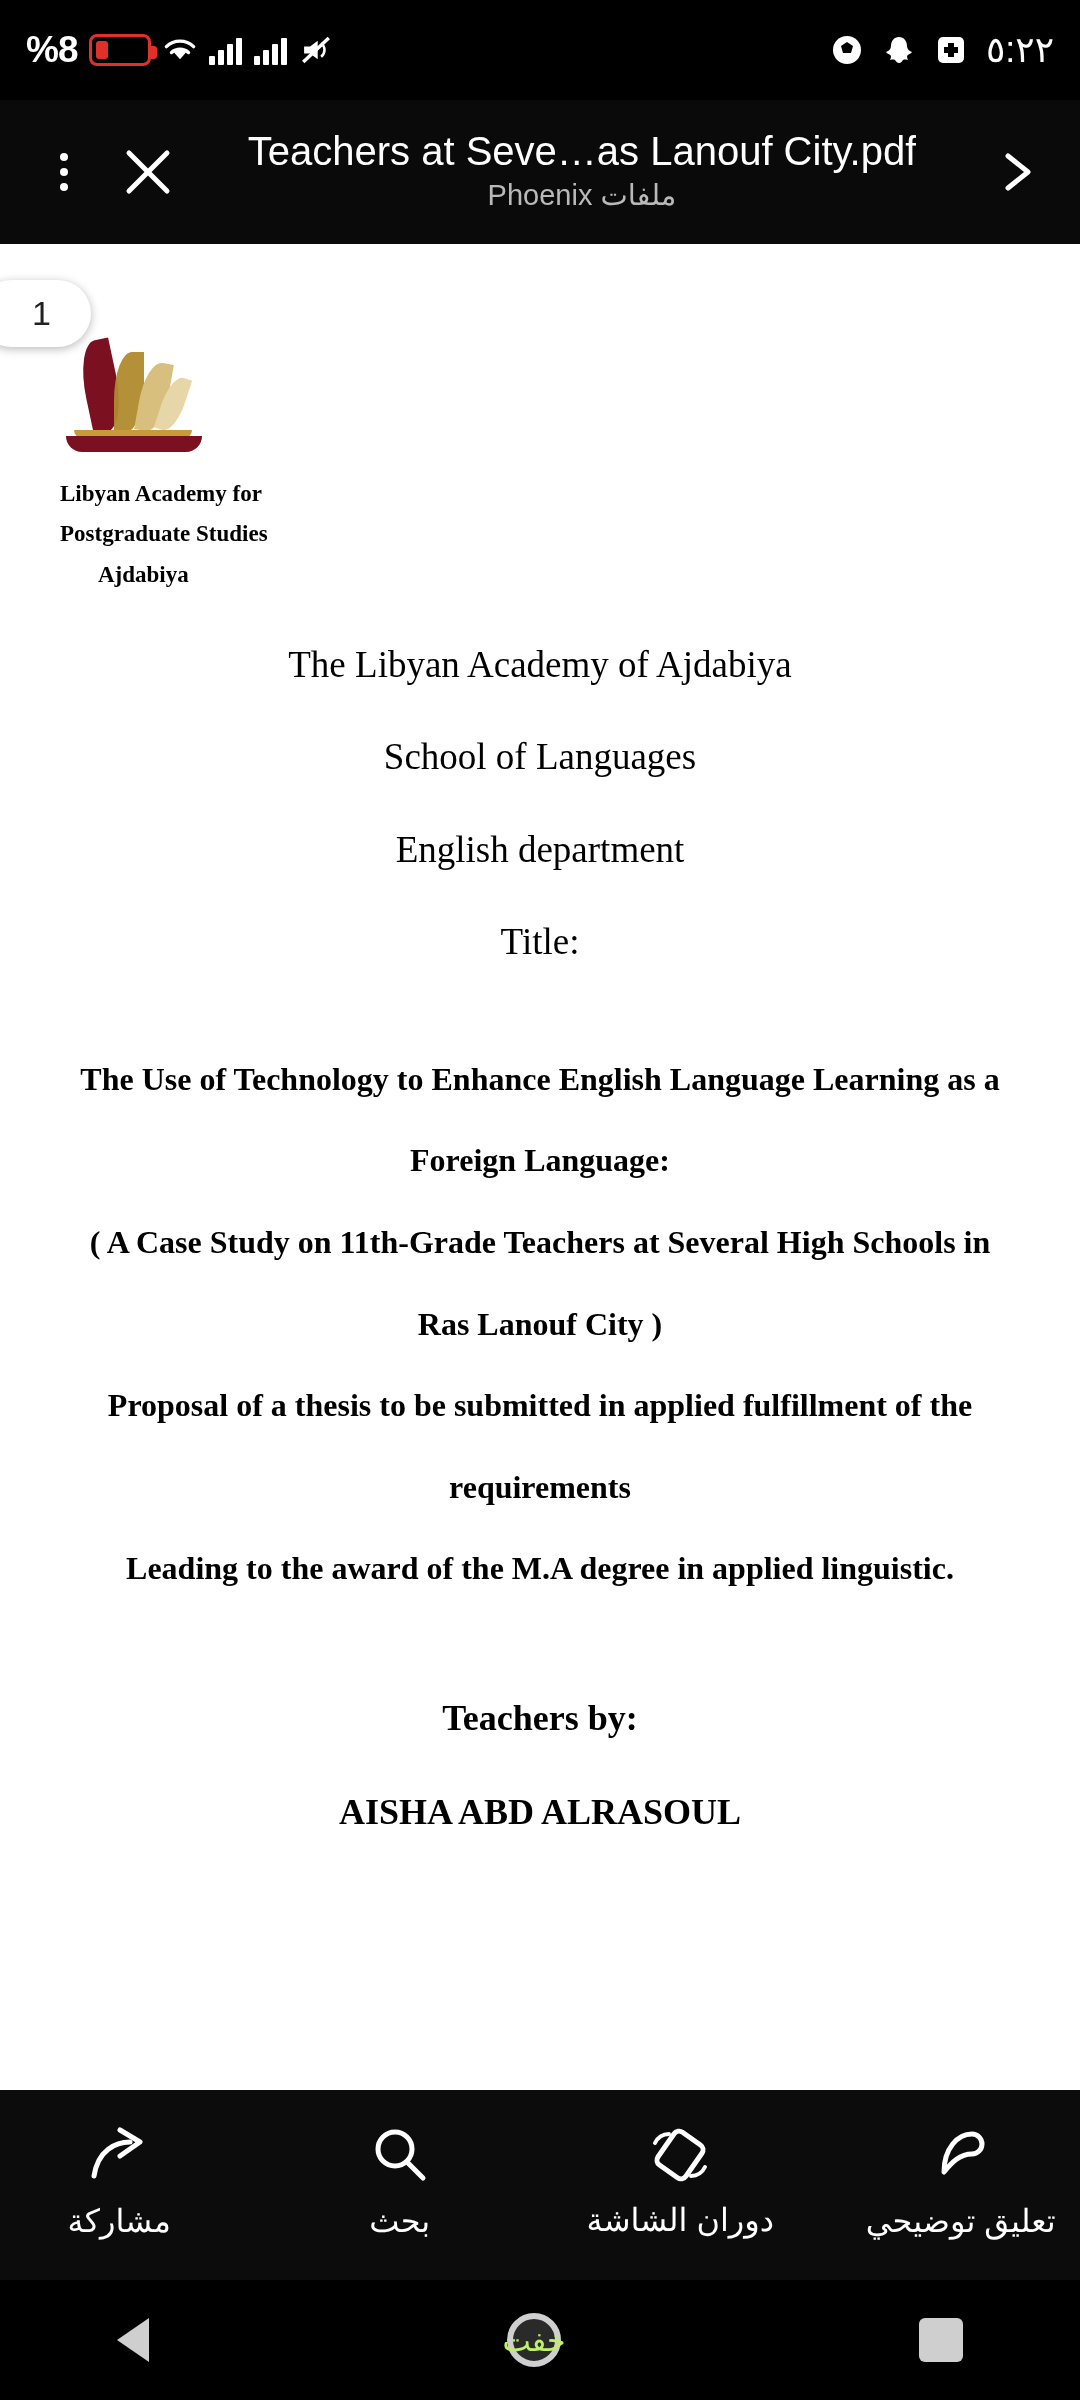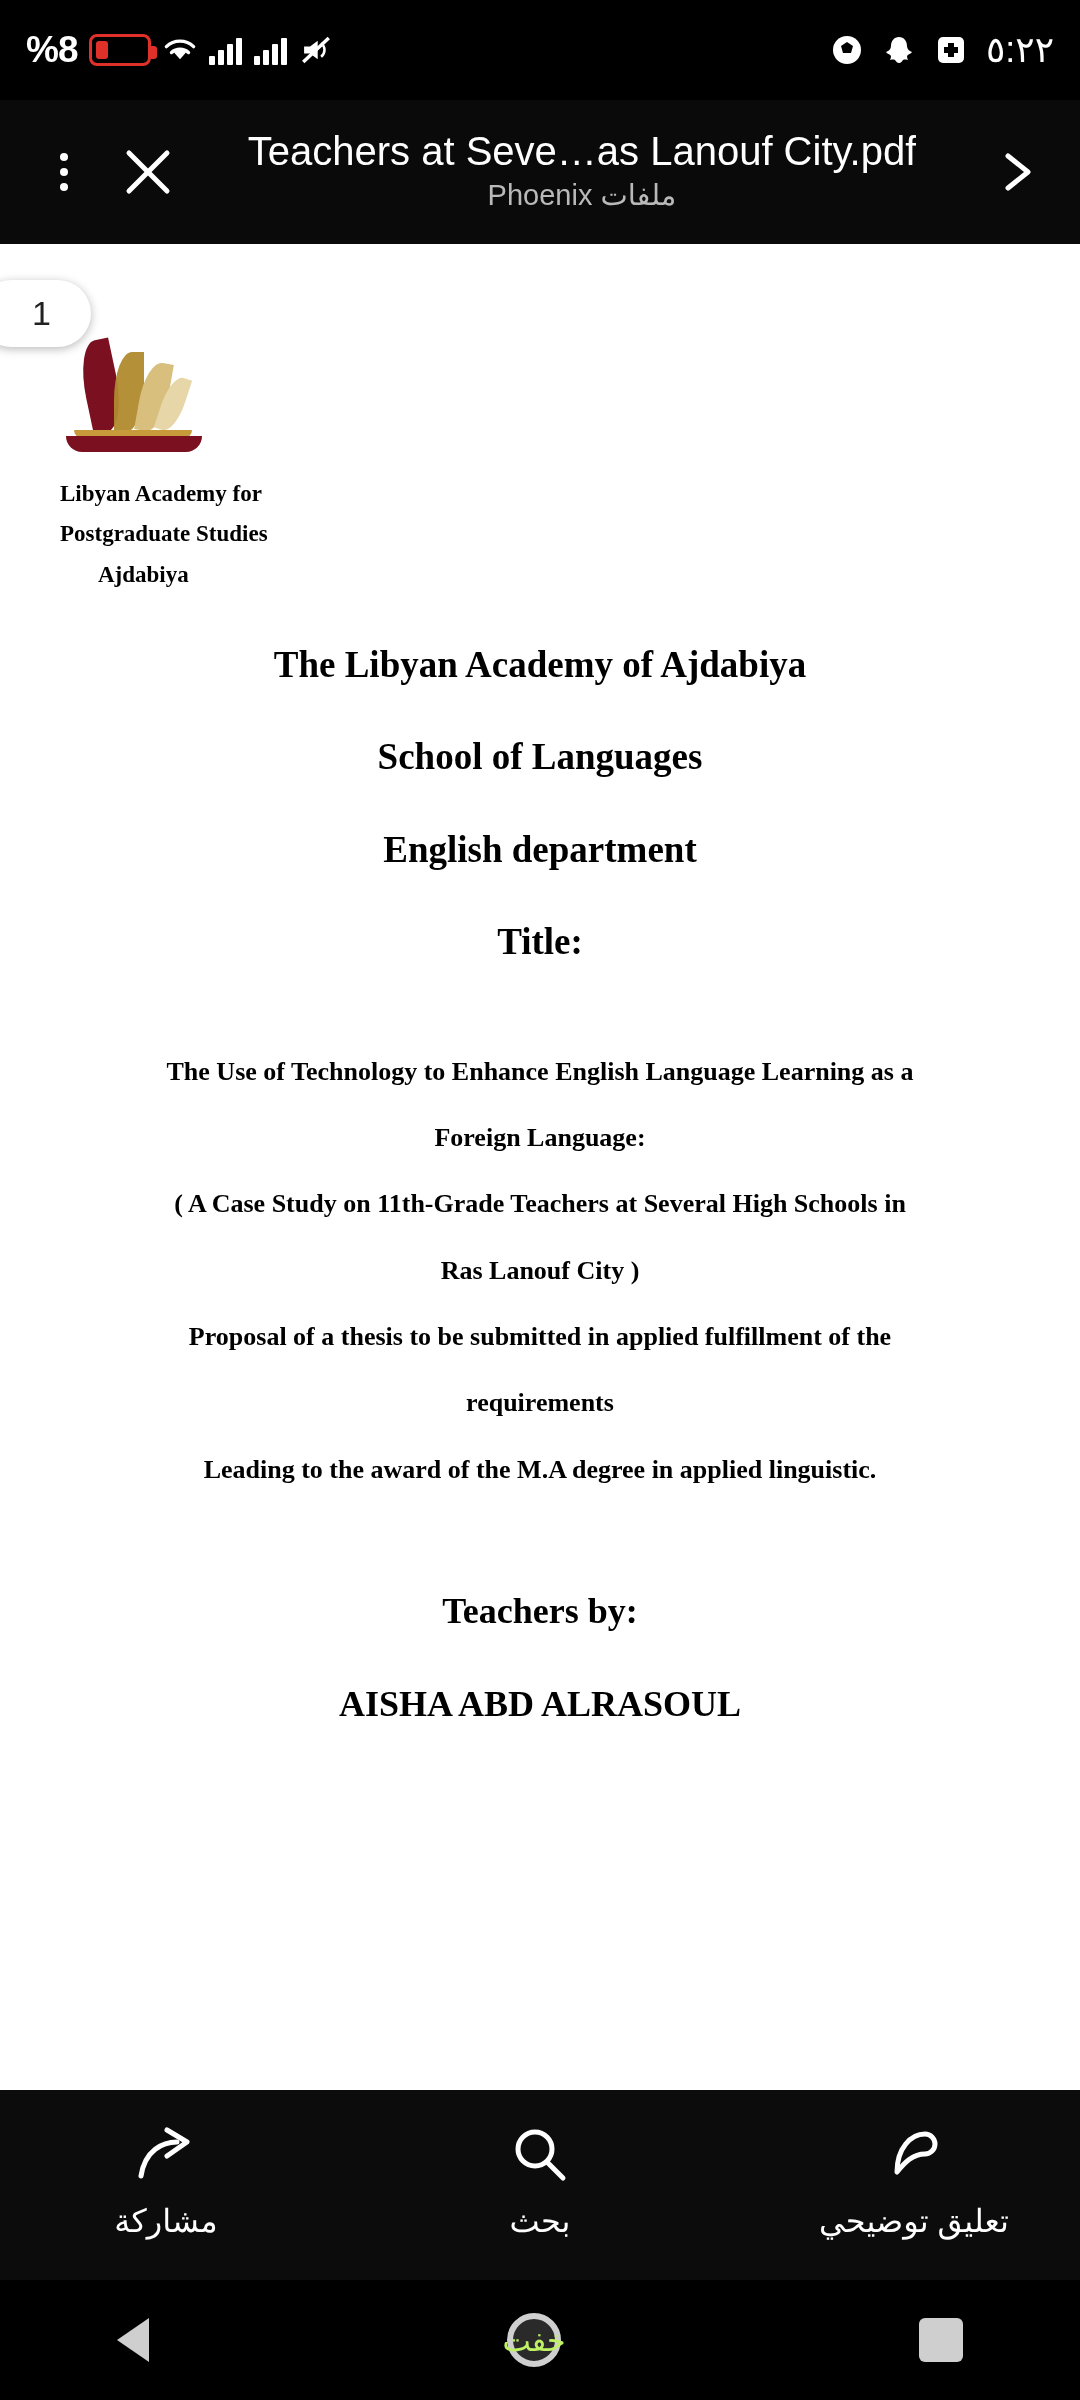--- a/index.html
+++ b/index.html
@@ -140,27 +140,27 @@
     font-family: "Liberation Serif", serif;
     font-weight: 700; font-size: 23px;
     line-height: 1.75; margin-top: 14px; margin-left: 14px;
     color: #000;
   }
   .logo-caption div:nth-child(3){ margin-left: 38px; }
 
   .center-block { text-align: center; margin-top: 24px; }
   .center-block .ln {
     font-family: "Liberation Serif", serif;
-    font-weight: 700; font-size: 37px;
+    font-weight: 400; font-size: 37px;
     line-height: 2.5;
   }
   .title-block { text-align: center; margin-top: 50px; }
   .title-block .ln {
     font-family: "Liberation Serif", serif;
-    font-weight: 700; font-size: 26px;
+    font-weight: 700; font-size: 32px;
     line-height: 2.55;
   }
   .presented { text-align: center; margin-top: 62px; }
   .presented .ln {
     font-family: "Liberation Serif", serif;
     font-weight: 700; font-size: 36px; line-height: 2.6;
   }
 
   
   .toolbar {
@@ -358,20 +358,30 @@
     <div class="tool">
       <span>
         <svg width="62" height="62" viewBox="0 0 62 62">
             <circle cx="26" cy="25" r="17" fill="none" stroke="#fff" stroke-width="5"></circle>
             <line x1="38" y1="38" x2="54" y2="54" stroke="#fff" stroke-width="5" stroke-linecap="round"></line>
           </svg>
       </span>
       <span class="lbl">بحث</span>
     </div>
 
+    <div class="tool">
+      <span>
+        <svg width="70" height="60" viewBox="0 0 70 60">
+            <rect x="18" y="10" width="34" height="40" rx="6" transform="rotate(35 35 30)" fill="none" stroke="#fff" stroke-width="5"></rect>
+            <path d="M10 18 a16 16 0 0 1 14 -9" fill="none" stroke="#fff" stroke-width="4" stroke-linecap="round"></path>
+            <path d="M60 42 a16 16 0 0 1 -14 9" fill="none" stroke="#fff" stroke-width="4" stroke-linecap="round"></path>
+          </svg>
+      </span>
+      <span class="lbl">دوران الشاشة</span>
+    </div>
 
     <div class="tool">
       <span>
         <svg width="62" height="62" viewBox="0 0 62 62">
             <path d="M14 48 C14 24 28 10 42 10 a10 10 0 0 1 0 20 C30 30 22 38 14 48 z" fill="none" stroke="#fff" stroke-width="5" stroke-linejoin="round"></path>
           </svg>
       </span>
       <span class="lbl">تعليق توضيحي</span>
     </div>
   </div>

